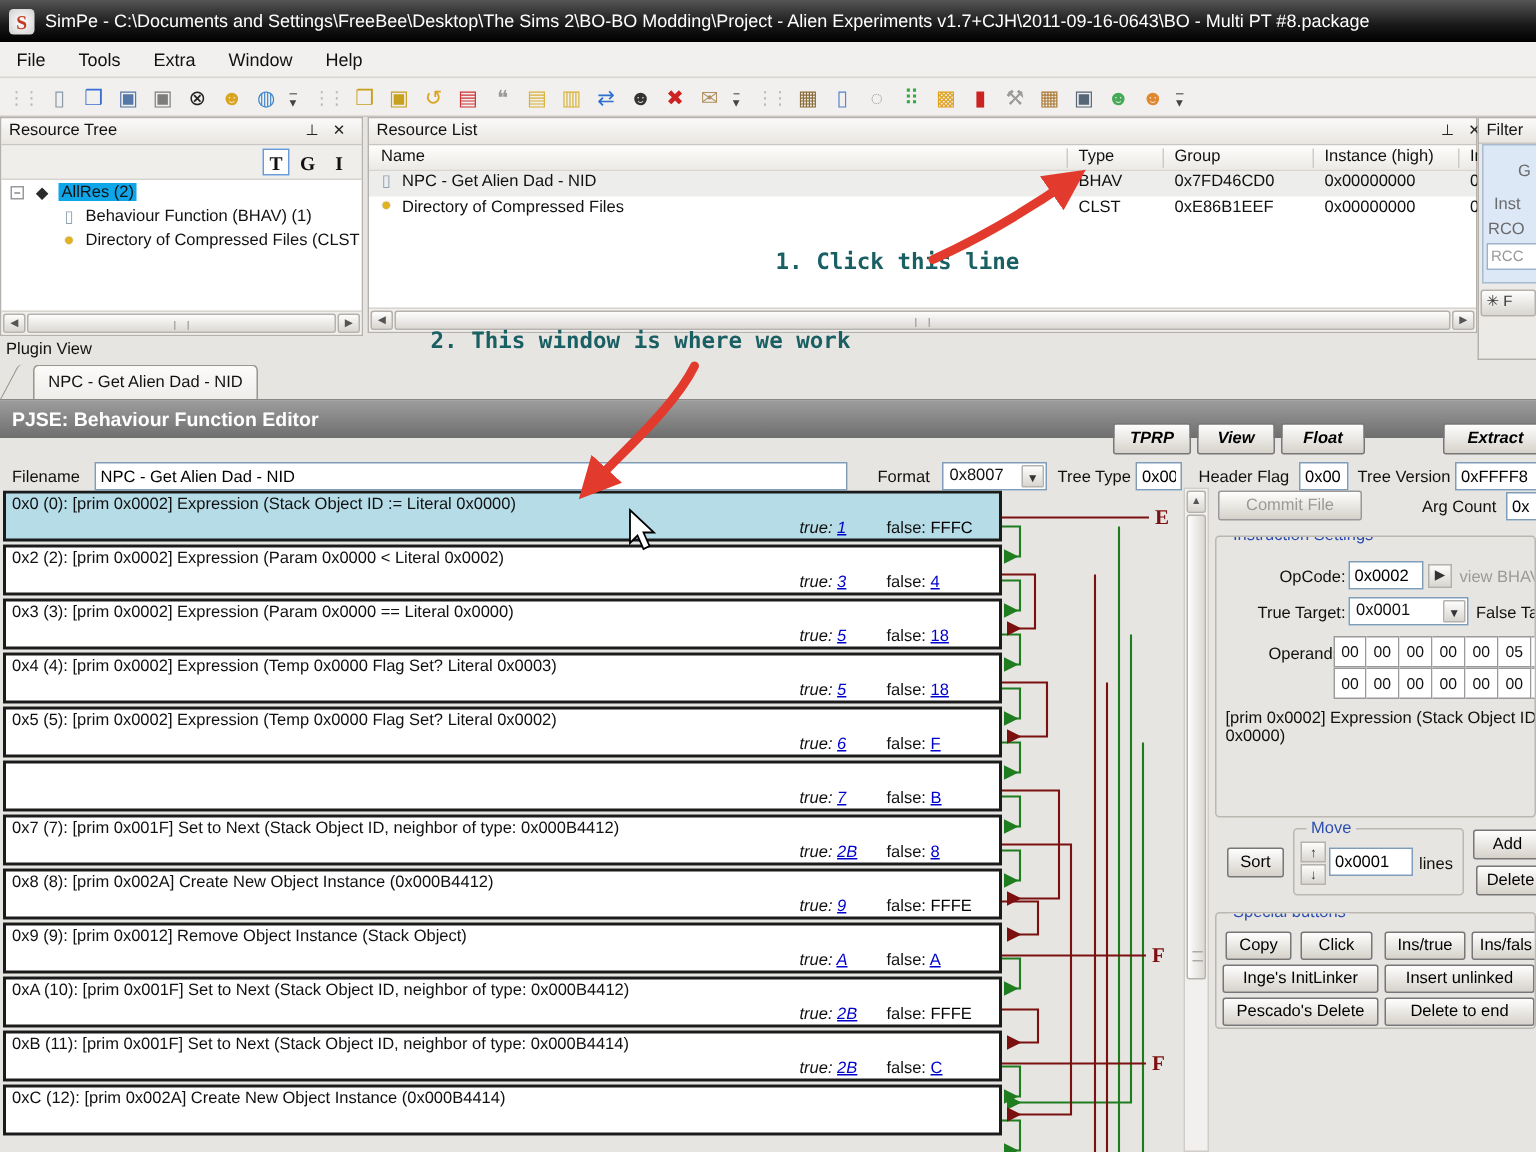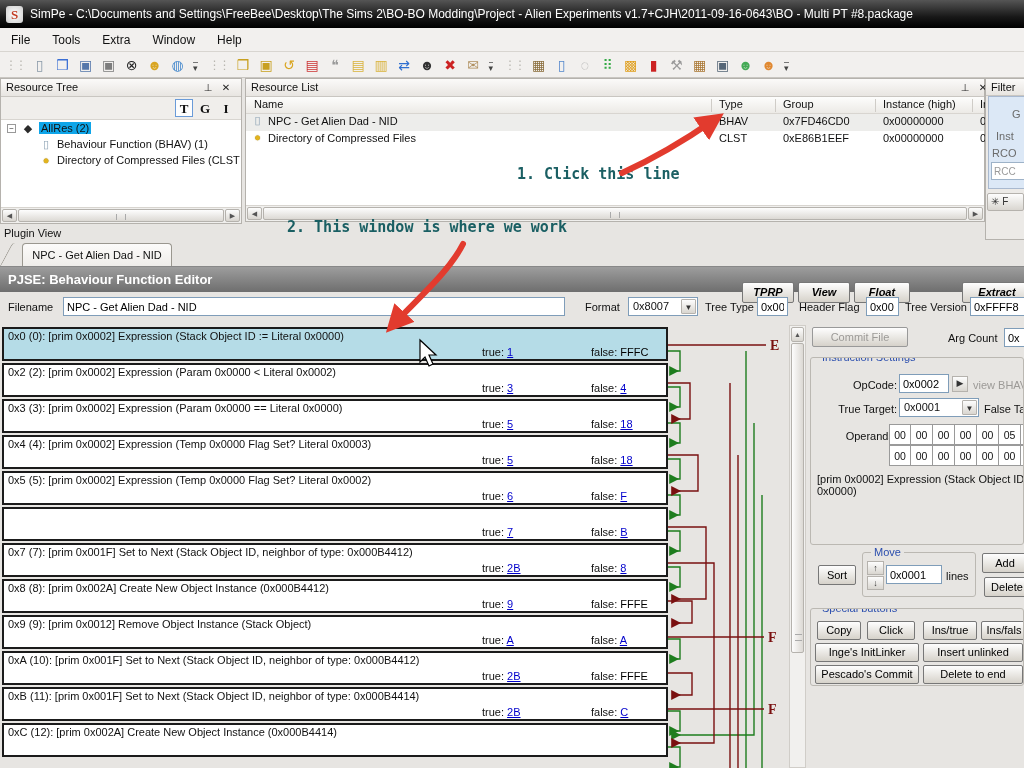--- a/index.html
+++ b/index.html
@@ -53,31 +53,31 @@
 .filterp input{position:absolute;border:1px solid #9db2c8;background:#fff;color:#9a9a9a;font-size:10px;padding:1px 2px;}
 .fgear{position:absolute;left:1px;top:114px;width:37px;height:18px;background:linear-gradient(#fdfdfd,#d9d6d0);border:1px solid #b5b2ad;border-radius:2px;font-size:10px;line-height:16px;padding-left:3px;color:#333;white-space:nowrap;}
 
 .plugin-label{position:absolute;left:4px;top:227px;font-size:11px;}
 .tabstrip{position:absolute;left:0;top:241px;width:1024px;height:25px;}
 .tab{position:absolute;left:22px;top:2px;width:150px;height:23px;background:linear-gradient(#fcfbfa,#efedea);border:1px solid #9a978f;border-bottom:none;border-radius:4px 4px 0 0;text-align:center;line-height:22px;}
 .tab-diag{position:absolute;left:6px;top:2px;width:18px;height:23px;border-left:1px solid #9a978f;transform:skewX(-28deg);border-radius:3px 0 0 0;}
 .pjse-head{position:absolute;left:0;top:266px;width:1024px;height:26px;background:linear-gradient(#9d9d9d,#6e6e6e);border-top:1px solid #888;color:#fff;font-weight:bold;font-size:13px;line-height:25px;padding-left:8px;}
 .btn{background:linear-gradient(#fefefe,#d6d2ca);border:1px solid #777;border-radius:2px;font-size:11px;text-align:center;color:#000;}
 .hbtn{position:absolute;top:282px;height:21px;font-weight:bold;line-height:19px;font-style:italic;}
-.formrow{position:absolute;left:0;top:292px;width:1013px;height:33px;}
+.formrow{position:absolute;left:0;top:303px;width:1013px;height:33px;}
 .formrow .lab{position:absolute;top:9px;white-space:nowrap;}
 .tbox{position:absolute;top:5px;height:19px;border:1px solid #7f9db9;background:#fff;font-size:11px;padding:2px 3px;}
 .combo{position:absolute;top:5px;height:19px;border:1px solid #7f9db9;background:#fff;line-height:17px;padding-left:4px;}
 .combo .da{position:absolute;right:1px;top:1px;bottom:1px;width:15px;background:linear-gradient(#fdfdfd,#d9d6d0);border:1px solid #b5b2ad;border-radius:1px;text-align:center;font-size:8px;line-height:15px;color:#333;}
 
 .ilist{position:absolute;left:2px;top:327px;width:666px;height:441px;overflow:hidden;}
 .instr-row{position:relative;height:34px;margin-bottom:2px;border:2px solid #1b1b1b;background:#fff;}
 .instr-row.sel{background:#b5dce7;}
 .itext{position:absolute;left:4px;top:1px;white-space:nowrap;font-size:11px;}
-.itrue{position:absolute;left:478px;bottom:1px;}
+.itrue{position:absolute;left:529px;bottom:1px;font-style:italic;}
 .ifalse{position:absolute;left:587px;bottom:1px;}
 .lnk{color:#0000cc;text-decoration:underline;}
 .plain{color:#000;}
 
 .flow{position:absolute;left:668px;top:325px;width:120px;height:443px;}
 .graph-label{position:absolute;font-family:"Liberation Serif",serif;font-weight:bold;font-size:14px;color:#7a1010;}
 
 .vscroll{position:absolute;left:789px;top:325px;width:17px;height:443px;background:#f1f0ee;border:1px solid #d0cdc8;}
 .vscroll .arr{position:absolute;left:1px;top:1px;width:13px;height:15px;background:linear-gradient(#fdfdfd,#d9d6d0);border:1px solid #b5b2ad;border-radius:2px;text-align:center;font-size:7px;line-height:14px;color:#555;}
 .vscroll .thumb{position:absolute;left:1px;top:17px;width:13px;height:310px;background:linear-gradient(90deg,#fdfdfd,#dcd9d4);border:1px solid #b5b2ad;border-radius:2px;}
@@ -437,21 +437,21 @@
     <div class="btn" style="left:178px;top:252px;width:46px;">Delete</div>
 
     <div class="groupbox" style="left:4px;top:283px;width:214px;height:78px;overflow:hidden;">
       <span class="gb-label">Special buttons</span>
     <div class="btn" style="position: absolute; left: 6px; top: 12px; width: 44px; height: 19px; line-height: 17px;">Copy</div>
         <div class="btn" style="position: absolute; left: 56px; top: 12px; width: 48px; height: 19px; line-height: 17px;">Click</div>
         <div class="btn" style="position: absolute; left: 112px; top: 12px; width: 54px; height: 19px; line-height: 17px;">Ins/true</div>
         <div class="btn" style="position: absolute; left: 170px; top: 12px; width: 46px; height: 19px; line-height: 17px;">Ins/fals</div>
         <div class="btn" style="position: absolute; left: 4px; top: 34px; width: 104px; height: 19px; line-height: 17px;">Inge's InitLinker</div>
         <div class="btn" style="position: absolute; left: 112px; top: 34px; width: 100px; height: 19px; line-height: 17px;">Insert unlinked</div>
-        <div class="btn" style="position: absolute; left: 4px; top: 56px; width: 104px; height: 19px; line-height: 17px;">Pescado's Commit</div>
+        <div class="btn" style="position: absolute; left: 4px; top: 56px; width: 104px; height: 19px; line-height: 17px;">Pescado's Delete</div>
         <div class="btn" style="position: absolute; left: 112px; top: 56px; width: 100px; height: 19px; line-height: 17px;">Delete to end</div>
       </div>
   </div>
 
   <svg class="overlay" viewBox="0 0 1024 768">
     <defs>
       <marker id="ra" markerWidth="4.6" markerHeight="4.6" refX="2.6" refY="2.3" orient="auto">
           <path d="M0,0 L4.6,2.3 L0,4.6 z" fill="#e23b2e"></path>
         </marker>
     </defs>

